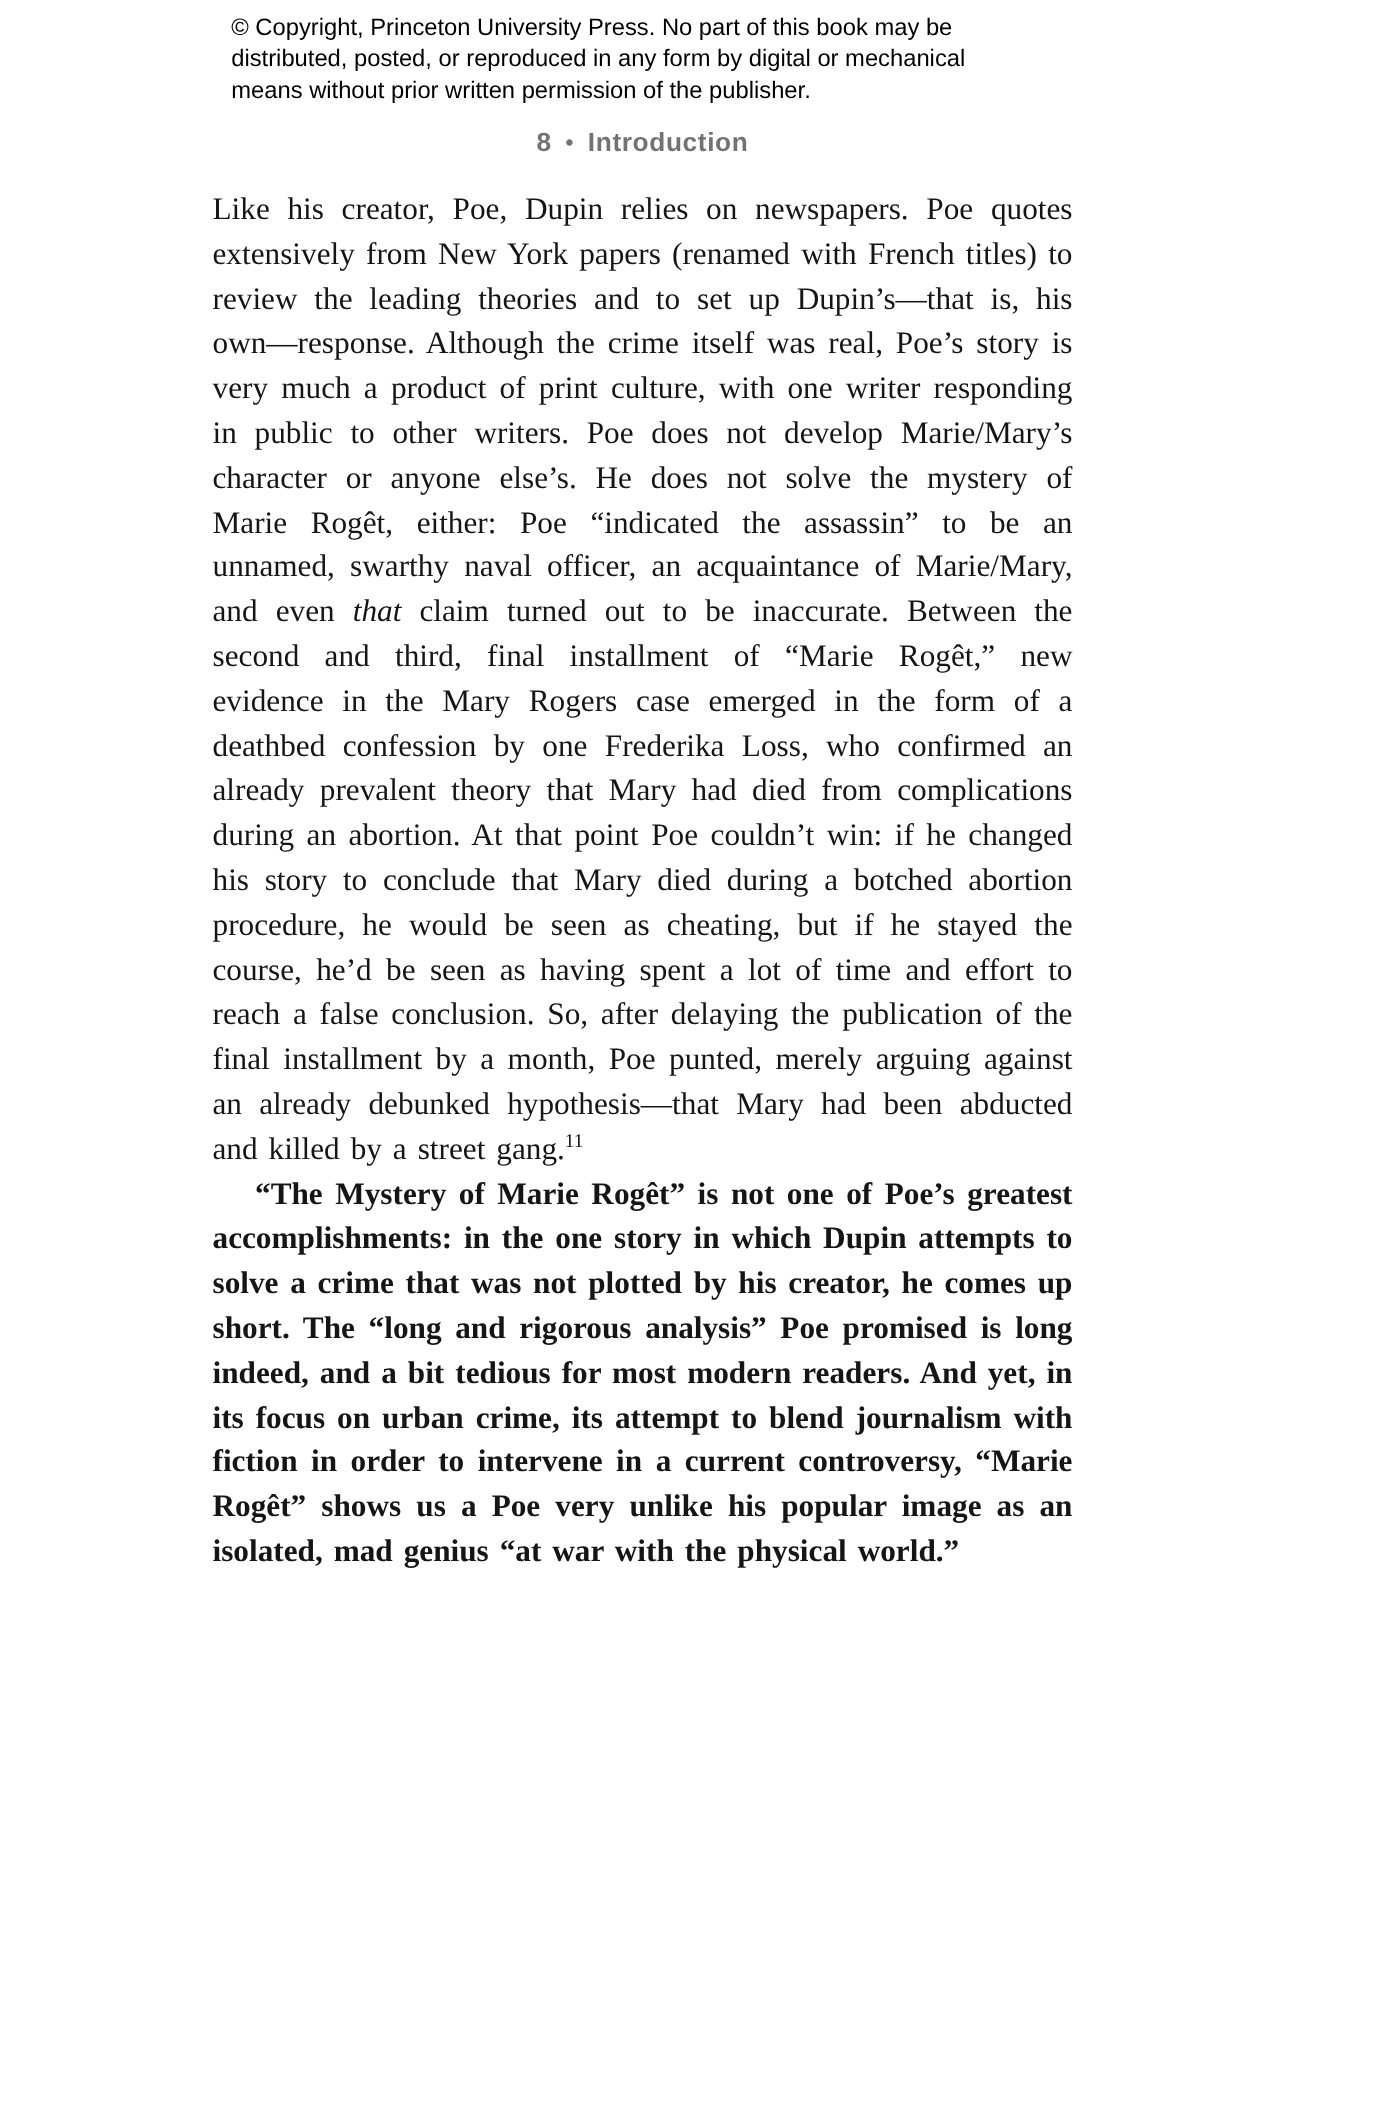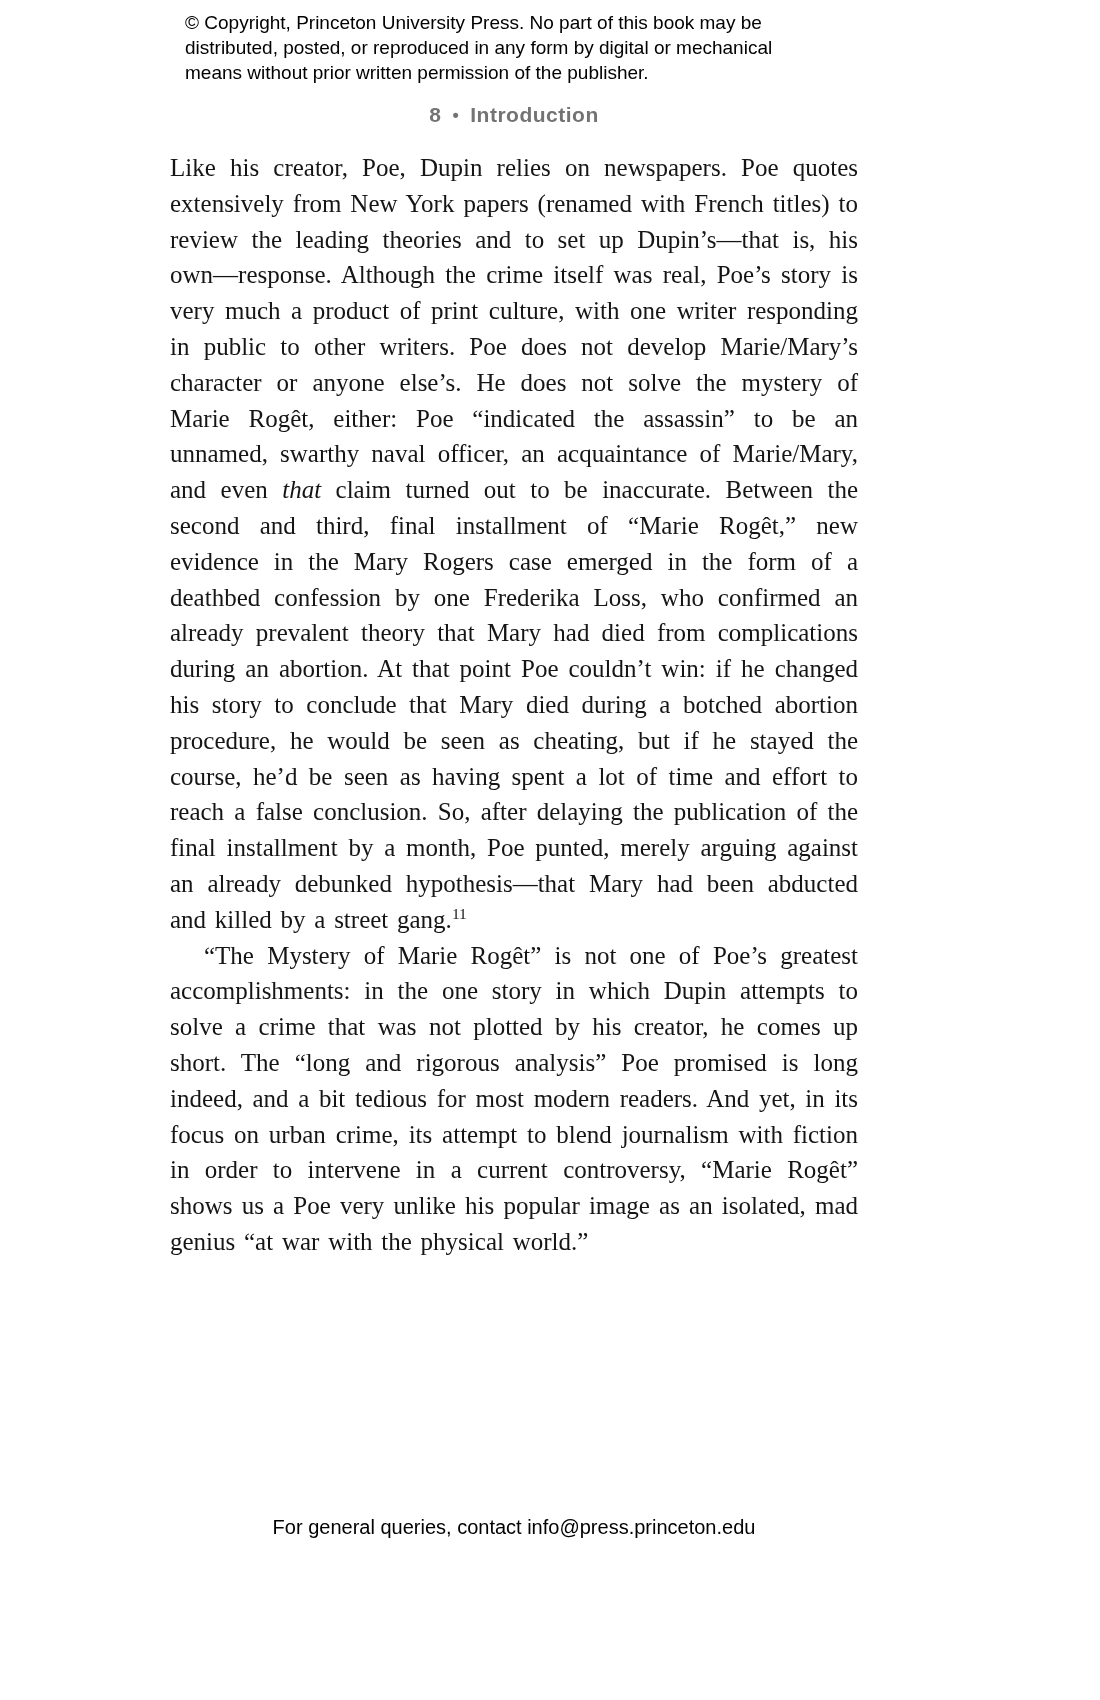--- a/index.html
+++ b/index.html
@@ -47,21 +47,21 @@
     top: 150px;
     width: 688px;
     font-family: "Liberation Serif", serif;
     font-size: 25px;
     line-height: 35.8px;
     text-align: justify;
     word-spacing: 2.5px;
     color: #151515;
   }
   .body-text p { margin: 0; }
-  .body-text p.indent { text-indent: 34px; }
+  .body-text p.indent { text-indent: 34px; font-weight: bold; }
   .body-text em { font-style: italic; }
   .body-text sup {
     font-size: 0.62em;
     line-height: 0;
     vertical-align: super;
   }
   .page-footer {
     position: absolute;
     left: 170px;
     top: 1516px;
@@ -81,15 +81,14 @@
 
   <div class="running-head">
     <span>8</span><span class="bullet">•</span><span>Introduction</span>
   </div>
 
   <div class="body-text">
     <p class="para"><span>Like his creator, Poe, Dupin relies on newspapers. Poe quotes extensively from New York papers (renamed with French titles) to review the leading theories and to set up Dupin’s—that is, his own—response. Although the crime itself was real, Poe’s story is very much a product of print culture, with one writer responding in public to other writers. Poe does not develop Marie/Mary’s character or anyone else’s. He does not solve the mystery of Marie Rogêt, either: Poe “indicated the assassin” to be an unnamed, swarthy naval officer, an acquaintance of Marie/Mary, and even </span><em>that</em><span> claim turned out to be inaccurate. Between the second and third, final installment of “Marie Rogêt,” new evidence in the Mary Rogers case emerged in the form of a deathbed confession by one Frederika Loss, who confirmed an already prevalent theory that Mary had died from complications during an abortion. At that point Poe couldn’t win: if he changed his story to conclude that Mary died during a botched abortion procedure, he would be seen as cheating, but if he stayed the course, he’d be seen as having spent a lot of time and effort to reach a false conclusion. So, after delaying the publication of the final installment by a month, Poe punted, merely arguing against an already debunked hypothesis—that Mary had been abducted and killed by a street gang.</span><sup>11</sup></p>
     <p class="para indent">“The Mystery of Marie Rogêt” is not one of Poe’s greatest accomplishments: in the one story in which Dupin attempts to solve a crime that was not plotted by his creator, he comes up short. The “long and rigorous analysis” Poe promised is long indeed, and a bit tedious for most modern readers. And yet, in its focus on urban crime, its attempt to blend journalism with fiction in order to intervene in a current controversy, “Marie Rogêt” shows us a Poe very unlike his popular image as an isolated, mad genius “at war with the physical world.”</p>
   </div>
 
-  <div class="page-footer">For general queries, contact info@press.princeton.edu</div>
 
 </div>
 
 </body></html>

